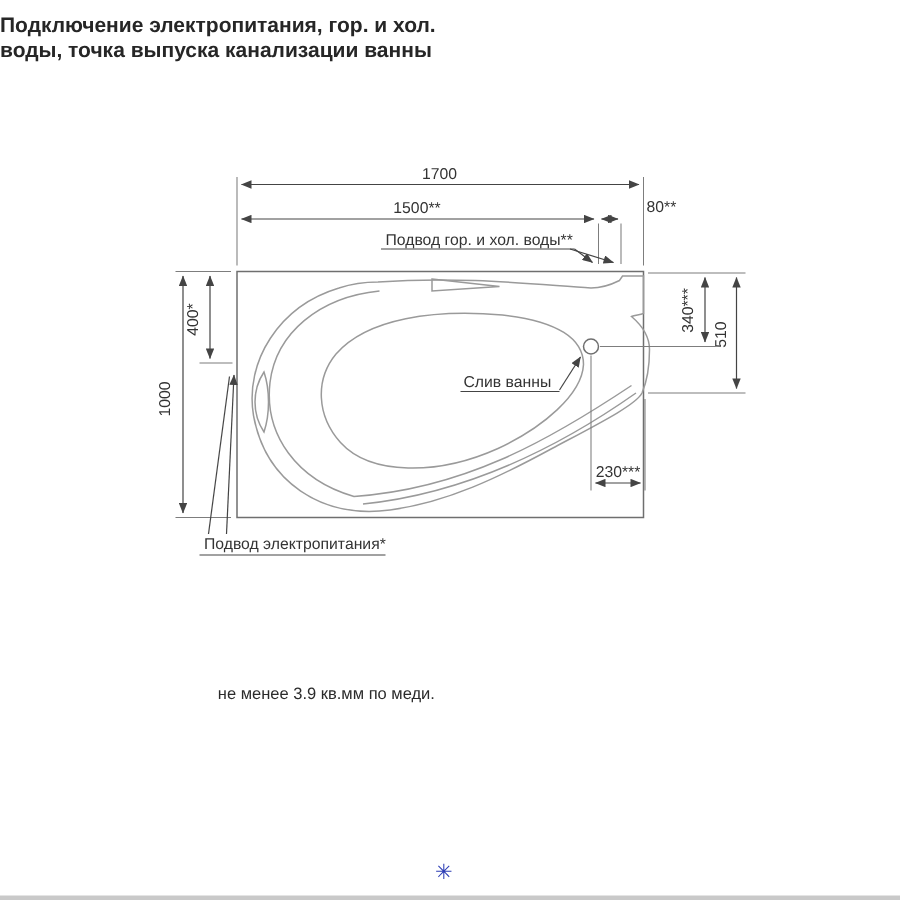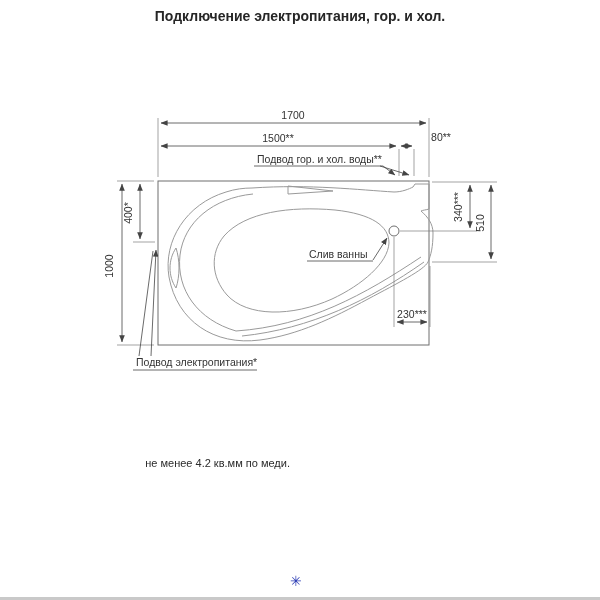--- a/index.html
+++ b/index.html
@@ -1,33 +1,34 @@
 <!DOCTYPE html>
 <html><head>
 <meta charset="utf-8">
 <style>
   html,body{margin:0;padding:0;background:#fff;}
   #page{position:relative;width:600px;height:600px;background:#ffffff;overflow:hidden;
         font-family:"Liberation Sans", sans-serif;color:#2e2e2e;}
-  .title{position:absolute;top:8px;left:0;width:600px;text-align:center;
+  .title{position:absolute;top:8px;left:0;width:600px;
          font-size:14px;font-weight:600;line-height:17px;color:#262626;}
   svg{position:absolute;left:0;top:0;}
   svg text{font-family:"Liberation Sans",sans-serif;font-size:10.5px;fill:#333;}
   .notes{position:absolute;left:133px;top:431px;width:370px;
          font-size:11px;line-height:13.2px;color:#2b2b2b;white-space:pre;}
   .brand-mark{position:absolute;left:290px;top:573px;font-size:14px;color:#2b3cb5;}
   .bottom-bar{position:absolute;left:0;top:597px;width:600px;height:3px;background:#c9c9c9;}
 </style>
 </head>
 <body>
 
 <div id="page">
 
   <div class="title">
     <div>Подключение электропитания, гор. и хол.</div>
+    <div>воды, точка выпуска канализации ванны</div>
   </div>
 
   <svg width="600" height="600" viewBox="0 0 600 600">
     <defs>
       <marker id="arw" viewBox="0 0 10 8" refX="9.5" refY="4" markerWidth="9" markerHeight="7" orient="auto-start-reverse">
         <path d="M0,0 L10,4 L0,8 z" fill="#444"></path>
       </marker>
     </defs>
 
     <g>
@@ -121,21 +122,21 @@
     </g>
 
     <g>
       <text x="257" y="163">Подвод гор. и хол. воды**</text>
       <text x="309" y="258">Слив ванны</text>
       <text x="136" y="366">Подвод электропитания*</text>
     </g>
   </svg>
 
   <div class="notes">
-    <div>    не менее 4.2 кв.мм по меди.</div>
+    <div>    не менее 3.9 кв.мм по меди.</div>
     
     
     
     
   </div>
 
   <div class="brand-mark">✳</div>
   <div class="bottom-bar"></div>
 </div>
 

